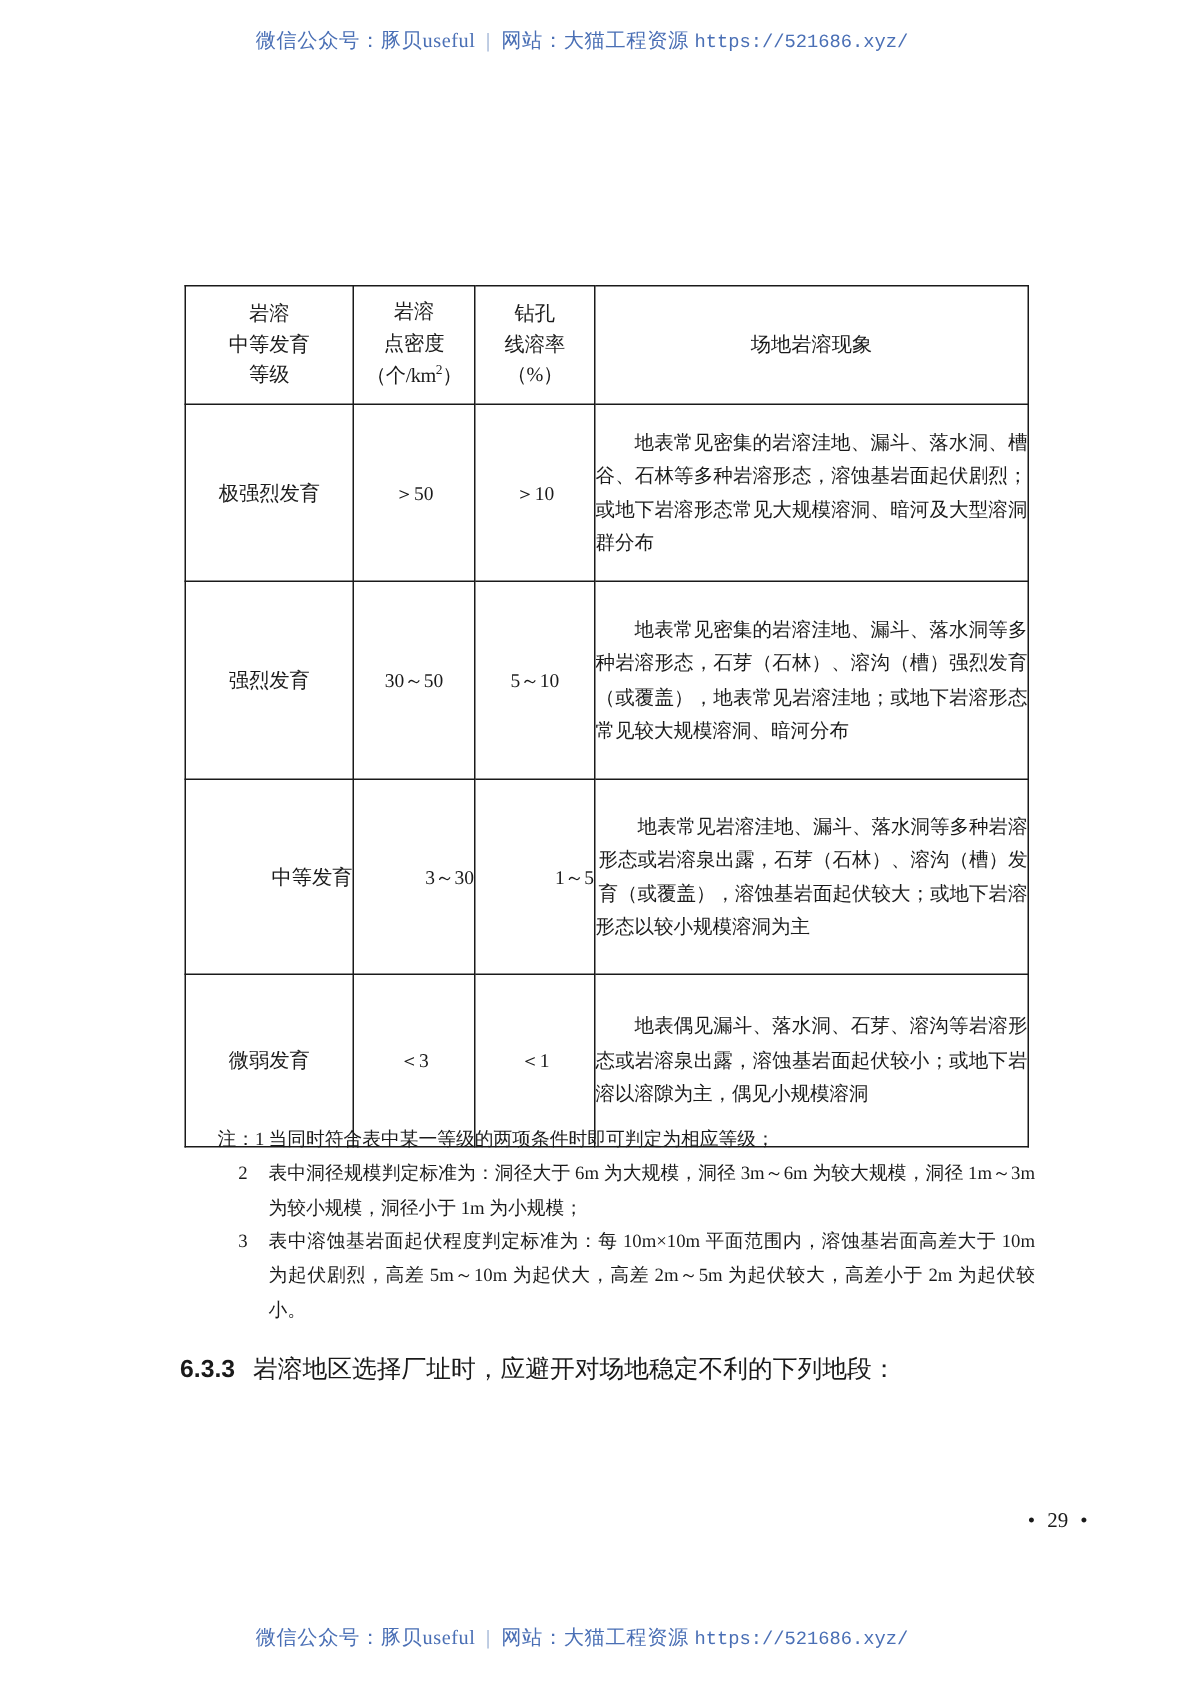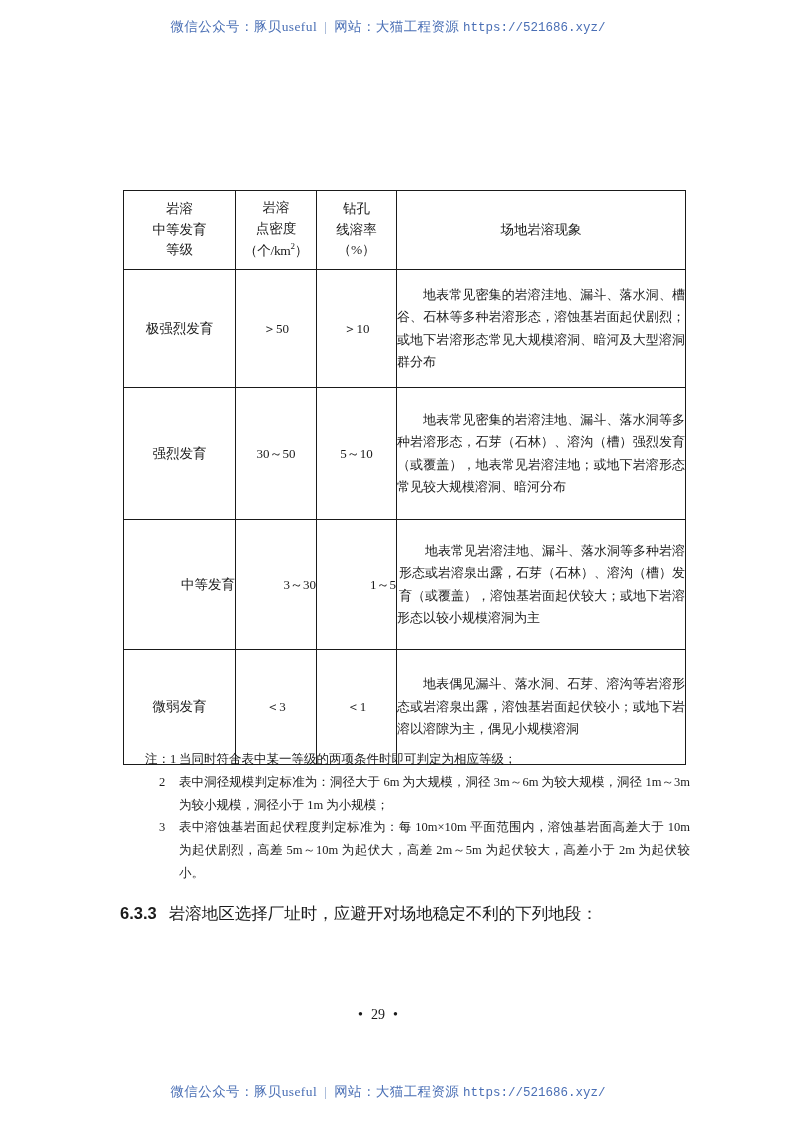--- a/index.html
+++ b/index.html
@@ -171,23 +171,23 @@
     font-weight: bold;
     display: inline-block;
     margin-left: 33px;
     margin-right: 13px;
   }
 
   
   .folio {
     position: absolute;
     top: 1007px;
-    left: 0;
+    left: 14px;
     width: 719px;
-    text-align: left;
+    text-align: right;
     font-size: 14px;
   }
   .folio .dot { padding: 0 8px; }
   .folio-inner {
     display: inline-block;
     padding-left: 350px;
   }
 </style>
 </head>
 <body>

